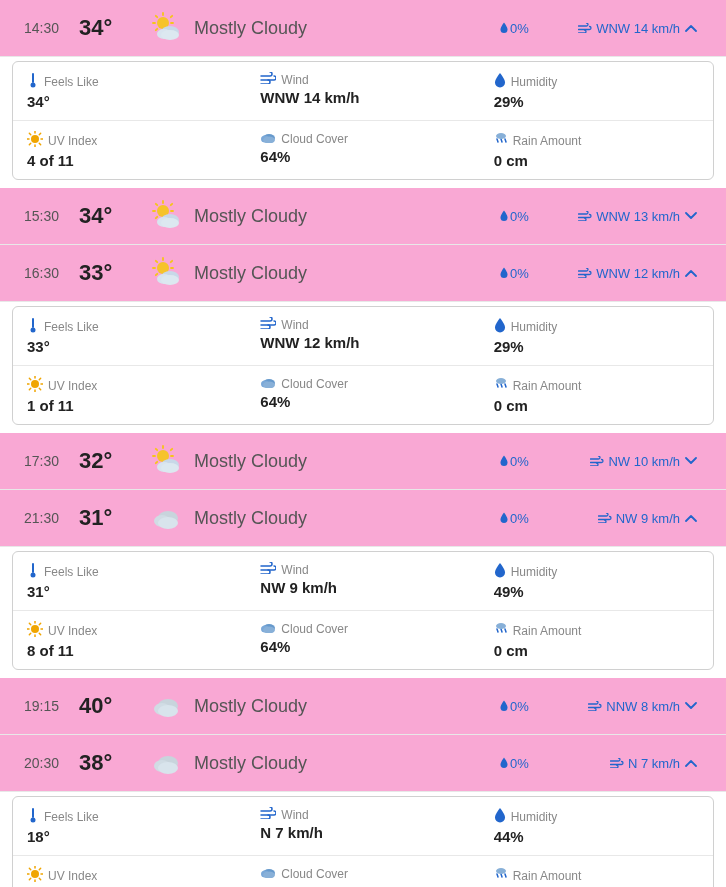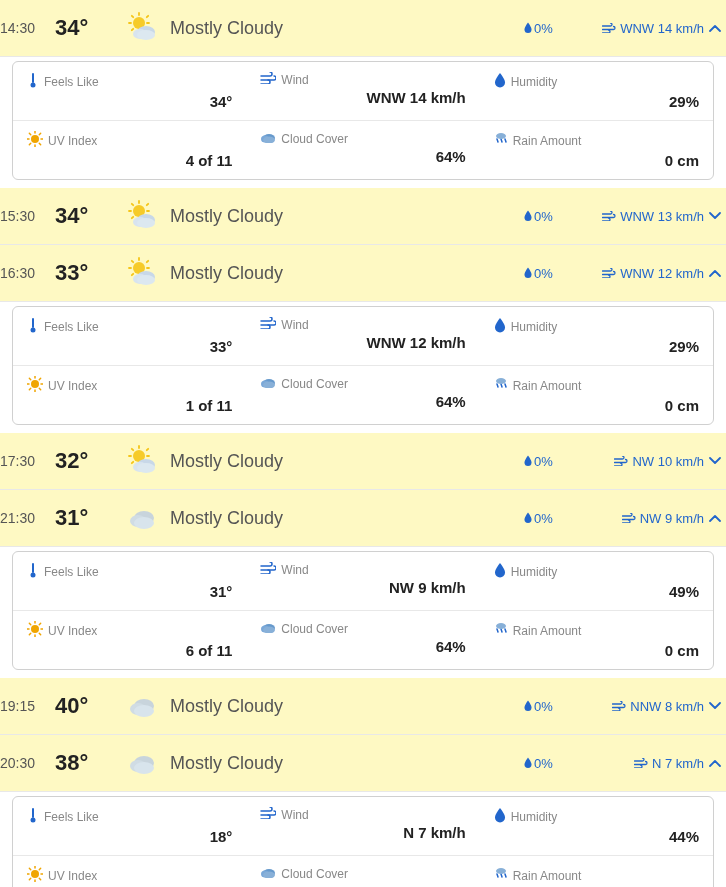--- a/index.html
+++ b/index.html
@@ -6,24 +6,24 @@
     body {
       font-family: -apple-system, BlinkMacSystemFont, 'Segoe UI', Arial, sans-serif;
       background: #fff;
       color: #333;
       width: 726px;
     }
 
     .weather-row {
       display: flex;
       align-items: center;
-      padding: 10px 0;
+      padding: 10px 24px;
       border-bottom: 1px solid #e8e8e8;
       cursor: pointer;
-      background: #fef9c3;
+      background: #f9a8d4;
     }
 
     .time-col {
       width: 55px;
       font-size: 14px;
       color: #555;
     }
     .temp-col {
       width: 65px;
       font-size: 22px;
@@ -72,21 +72,20 @@
     .detail-panel {
       border: 1px solid #d0d0d0;
       border-radius: 6px;
       margin: 4px 12px 8px 12px;
       background: #fff;
       overflow: hidden;
     }
     .detail-row {
       display: flex;
       border-bottom: 1px solid #e8e8e8;
-      text-align: right;
     }
     .detail-row:last-child { border-bottom: none; }
     .detail-cell {
       flex: 1;
       padding: 10px 14px;
       display: flex;
       flex-direction: column;
       gap: 2px;
     }
     .detail-label {
@@ -459,21 +458,21 @@
     <line x1="8" y1="14" x2="8" y2="16" stroke="#f0a500" stroke-width="1.5" stroke-linecap="round"></line>
     <line x1="0" y1="8" x2="2" y2="8" stroke="#f0a500" stroke-width="1.5" stroke-linecap="round"></line>
     <line x1="14" y1="8" x2="16" y2="8" stroke="#f0a500" stroke-width="1.5" stroke-linecap="round"></line>
     <line x1="2.34" y1="2.34" x2="3.75" y2="3.75" stroke="#f0a500" stroke-width="1.5" stroke-linecap="round"></line>
     <line x1="12.25" y1="12.25" x2="13.66" y2="13.66" stroke="#f0a500" stroke-width="1.5" stroke-linecap="round"></line>
     <line x1="2.34" y1="13.66" x2="3.75" y2="12.25" stroke="#f0a500" stroke-width="1.5" stroke-linecap="round"></line>
     <line x1="12.25" y1="3.75" x2="13.66" y2="2.34" stroke="#f0a500" stroke-width="1.5" stroke-linecap="round"></line>
   </svg></span>
             UV Index
           </div>
-          <div class="detail-value">6 of 11</div>
+          <div class="detail-value">8 of 11</div>
         </div>
         <div class="detail-cell">
           <div class="detail-label">
             <span><svg width="16" height="12" viewBox="0 0 16 12" fill="none">
     <ellipse cx="9" cy="7" rx="6" ry="4" fill="#6699cc"></ellipse>
     <ellipse cx="5" cy="8" rx="4" ry="3.5" fill="#7aa8d8"></ellipse>
     <ellipse cx="9" cy="9" rx="6" ry="3.5" fill="#88b0d8"></ellipse>
   </svg></span>
             Cloud Cover
           </div>

